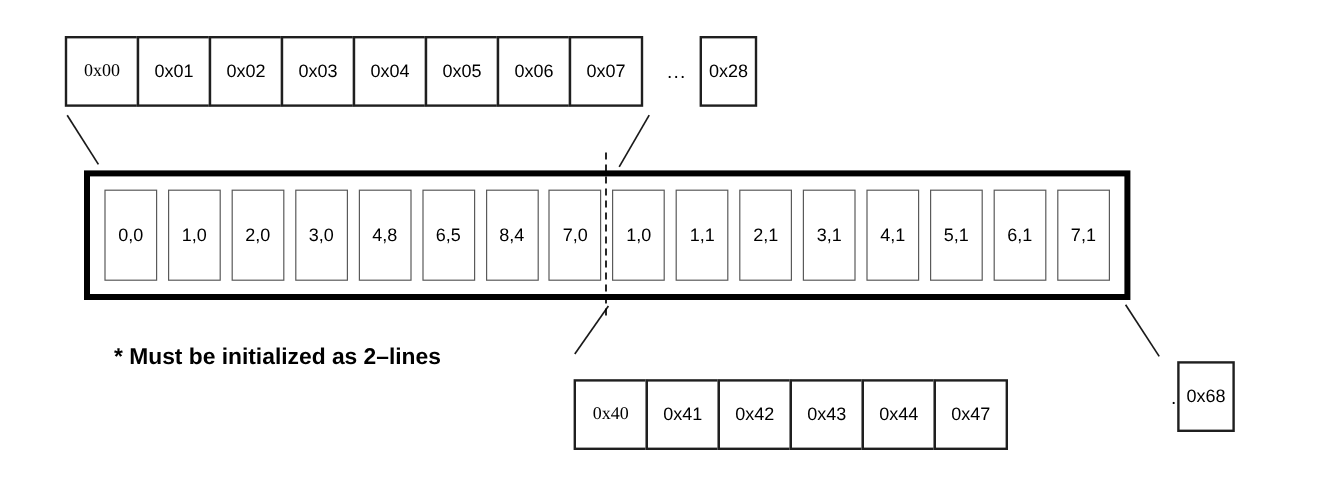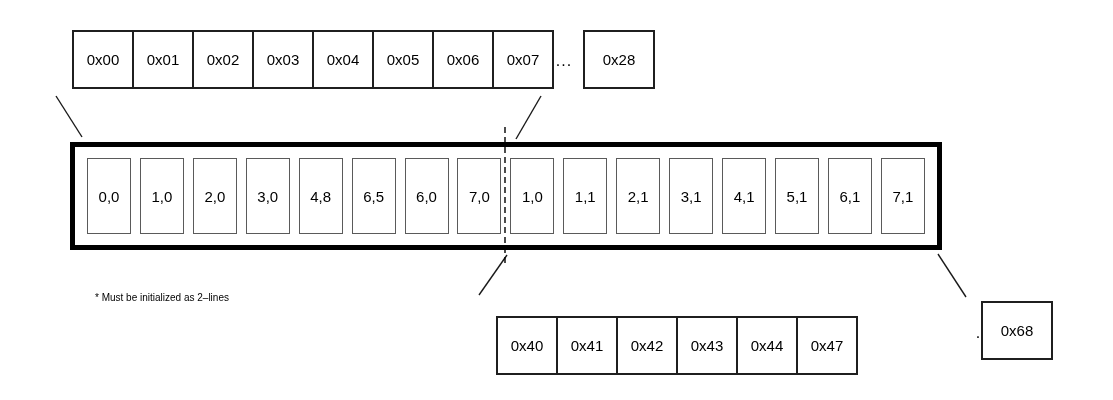--- a/index.html
+++ b/index.html
@@ -25,25 +25,25 @@
     width: 62px;
     height: 59px;
     border: 2px solid #1f1f1f;
     margin-left: -2px;
     display: flex;
     align-items: center;
     justify-content: center;
     font-size: 15px;
     background: #fff;
   }
-  .addr-row .cell:first-child { margin-left: 18px; }
+  .addr-row .cell:first-child { margin-left: 0; font-family: Liberation Serif, serif; }
 
   .tail-box {
     position: absolute;
-    width: 72px;
+    width: 48px;
     height: 59px;
     border: 2px solid #1f1f1f;
     display: flex;
     align-items: center;
     justify-content: center;
     font-size: 15px;
     background: #fff;
   }
 
   .ellipsis {
@@ -77,22 +77,23 @@
     align-items: center;
     justify-content: center;
     font-size: 15px;
     background: #fff;
   }
 
   .footnote {
     position: absolute;
     left: 95px;
     top: 289px;
-    font-size: 10px;
+    font-size: 19px;
     line-height: 18px;
+    font-weight: bold;
   }
 
   .overlay {
     position: absolute;
     left: 0; top: 0;
     width: 1113px;
     height: 400px;
     pointer-events: none;
     z-index: 10;
   }
@@ -115,21 +116,21 @@
   <div class="ellipsis" style="left:548px; top:53px;">...</div>
   <div class="tail-box" style="left:583px; top:30px;">0x28</div>
 
   <div class="buffer">
     <div class="bcell">0,0</div>
     <div class="bcell">1,0</div>
     <div class="bcell">2,0</div>
     <div class="bcell">3,0</div>
     <div class="bcell">4,8</div>
     <div class="bcell">6,5</div>
-    <div class="bcell">6,0</div>
+    <div class="bcell">8,4</div>
     <div class="bcell">7,0</div>
     <div class="bcell">1,0</div>
     <div class="bcell">1,1</div>
     <div class="bcell">2,1</div>
     <div class="bcell">3,1</div>
     <div class="bcell">4,1</div>
     <div class="bcell">5,1</div>
     <div class="bcell">6,1</div>
     <div class="bcell">7,1</div>
   </div>

